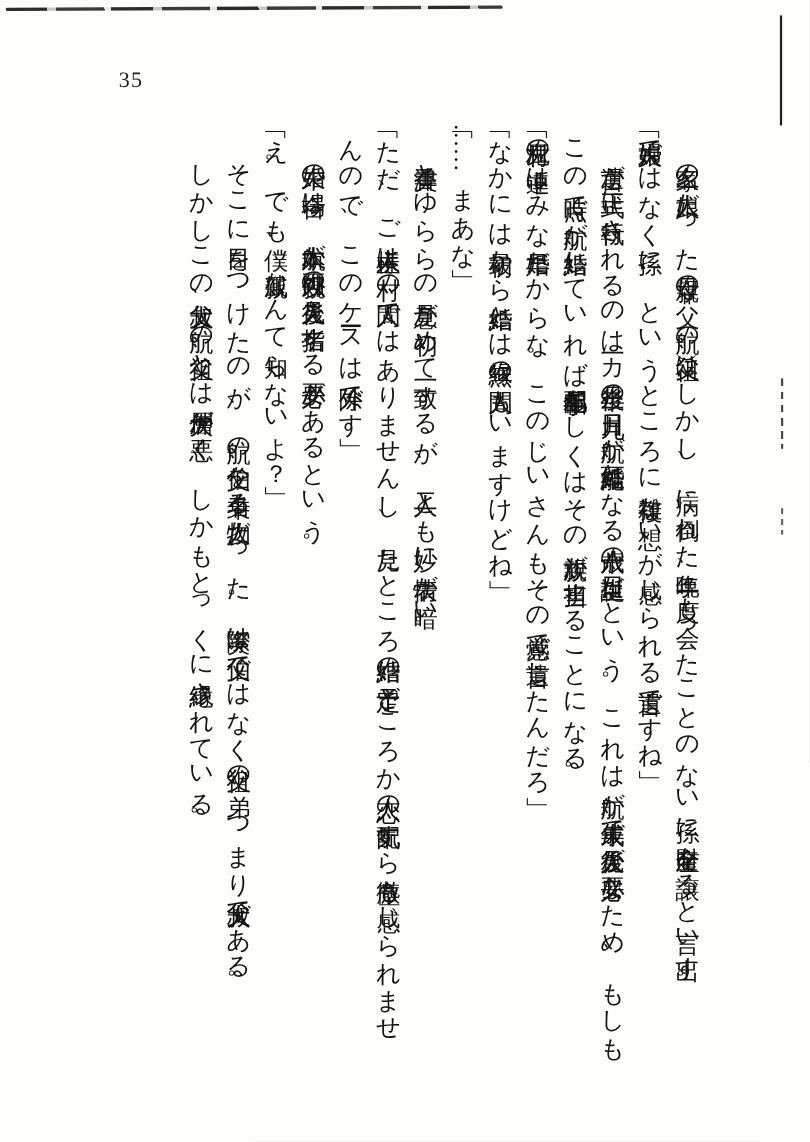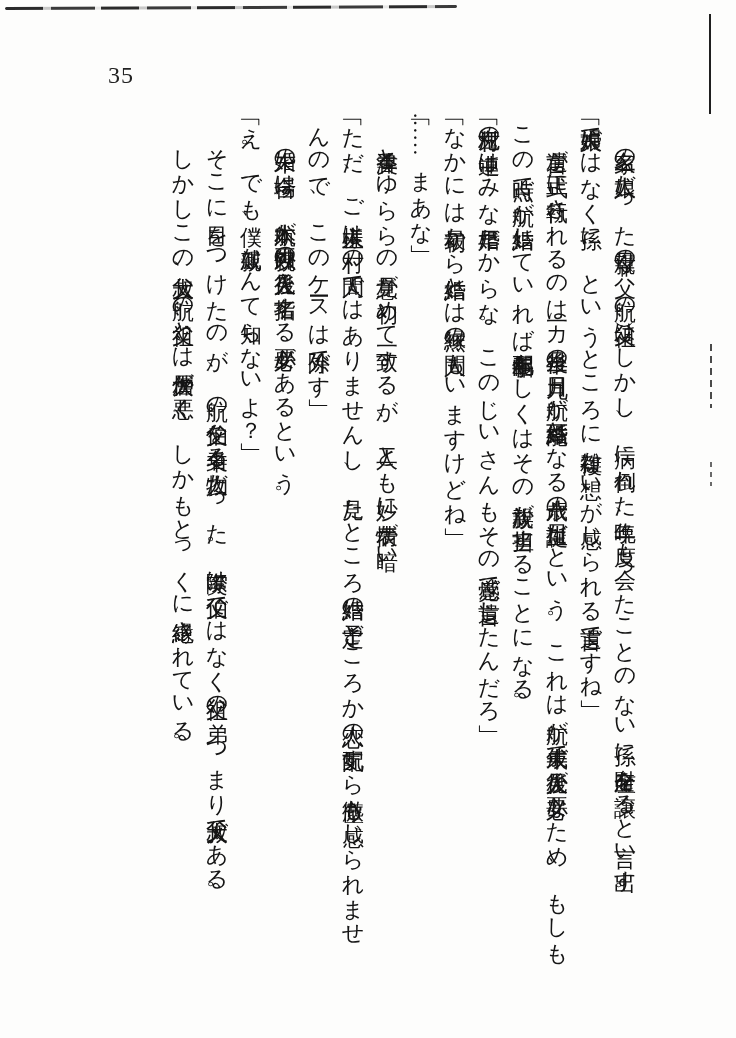--- a/index.html
+++ b/index.html
@@ -63,21 +63,21 @@
       to bottom,
       #6a6a6a 0px, #6a6a6a 5px,
       transparent 5px, transparent 10px
     );
   }
   
   .folio {
     position: absolute;
     left: 108px;
     top: 62px;
-    font-size: 24px;
+    font-size: 20px;
     letter-spacing: 1px;
     color: #222;
   }
   
   .page-text {
     position: absolute;
     top: 112px;
     right: 94px;
     height: 842px;
     writing-mode: vertical-rl;

